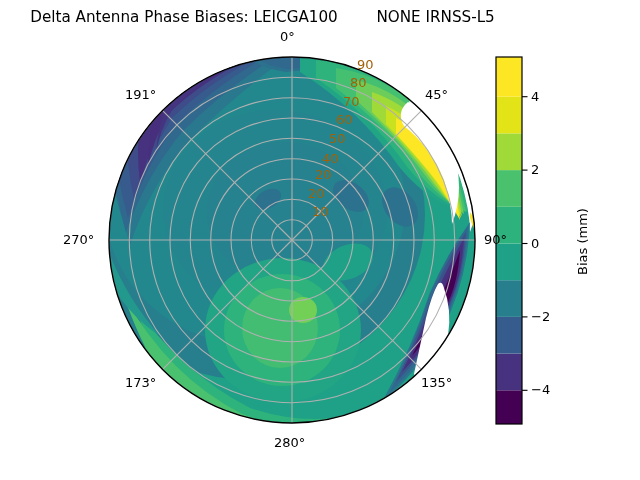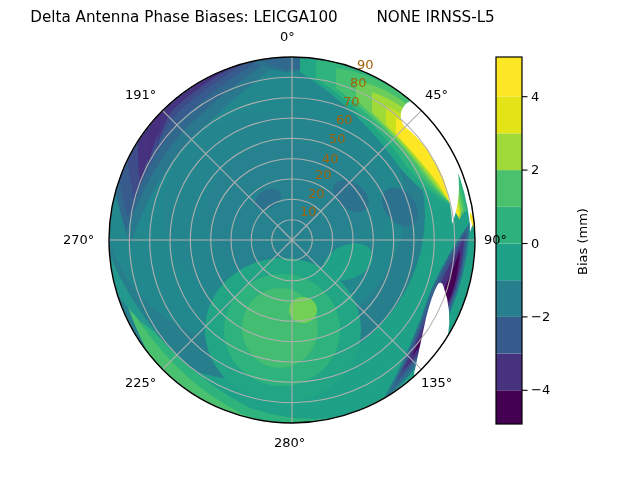--- a/index.html
+++ b/index.html
@@ -196,26 +196,26 @@
         </g>
       </g>
     </svg>
 
     
     <div class="axis-label" style="left:280px; top:30px;">0°</div>
     <div class="axis-label" style="left:425px; top:88px;text-align:center;">45°</div>
     <div class="axis-label" style="left:484px; top:233px;">90°</div>
     <div class="axis-label" style="left:421px; top:376px;">135°</div>
     <div class="axis-label" style="left:274px; top:436px;">280°</div>
-    <div class="axis-label" style="left:125px; top:376px;">225°</div>
+    <div class="axis-label" style="left:125px; top:376px;">173°</div>
     <div class="axis-label" style="left:63px;  top:233px;">270°</div>
     <div class="axis-label" style="left:125px; top:88px;">191°</div>
 
     
-    <div class="r-label" style="left:300px; top:205px;">10</div>
+    <div class="r-label" style="left:312px; top:205px;">10</div>
     <div class="r-label" style="left:308px; top:187px;text-align:center;">20</div>
     <div class="r-label" style="left:315px; top:168px;">20</div>
     <div class="r-label" style="left:322px; top:140px;margin-top:12px;">40</div>
     <div class="r-label" style="left:329px; top:132px;">50</div>
     <div class="r-label" style="left:336px; top:113px;">60</div>
     <div class="r-label" style="left:343px; top:95px;">70</div>
     <div class="r-label" style="left:350px; top:76px;">80</div>
     <div class="r-label" style="left:357px; top:58px;">90</div>
 
     

